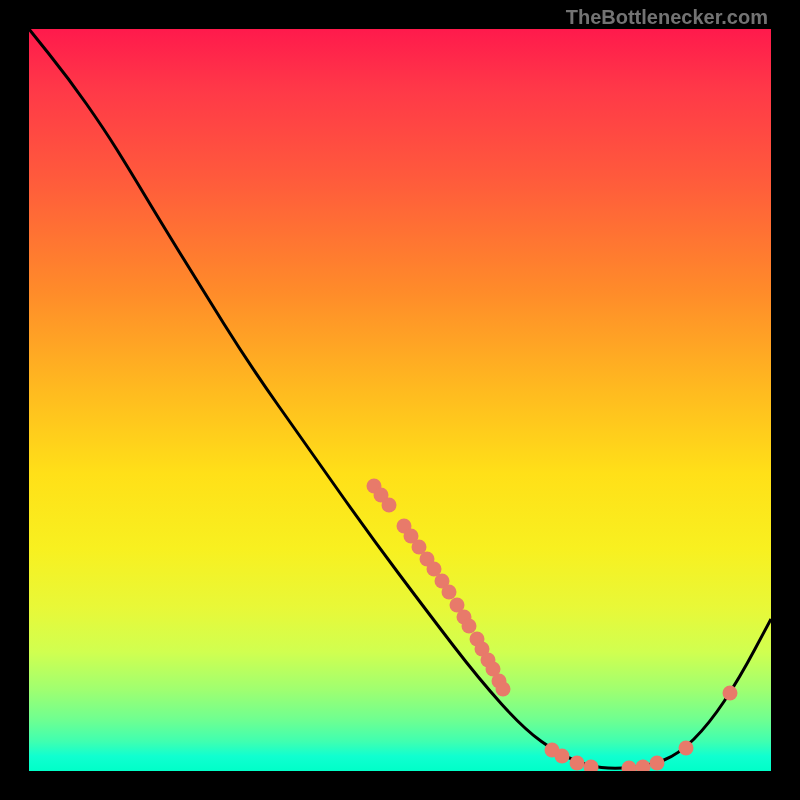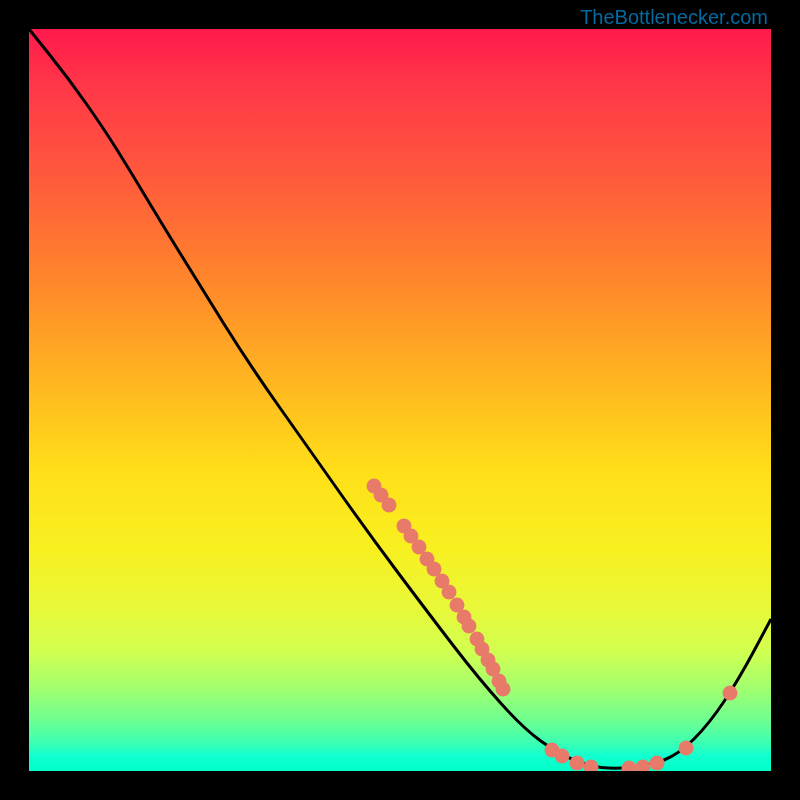--- a/index.html
+++ b/index.html
@@ -39,23 +39,23 @@
       #70ff90 93%,
       #40ffb0 96%,
       #10ffd0 98%,
       #00ffc8 100%
     );
   }
   .watermark {
     position: absolute;
     top: 6px;
     right: 32px;
-    color: #0369a1;
+    color: #737373;
     font-size: 20px;
-    font-weight: 400;
+    font-weight: 700;
   }
   svg.curve-layer {
     position: absolute;
     left: 0;
     top: 0;
     width: 742px;
     height: 742px;
   }
   .curve-path {
     fill: none;

